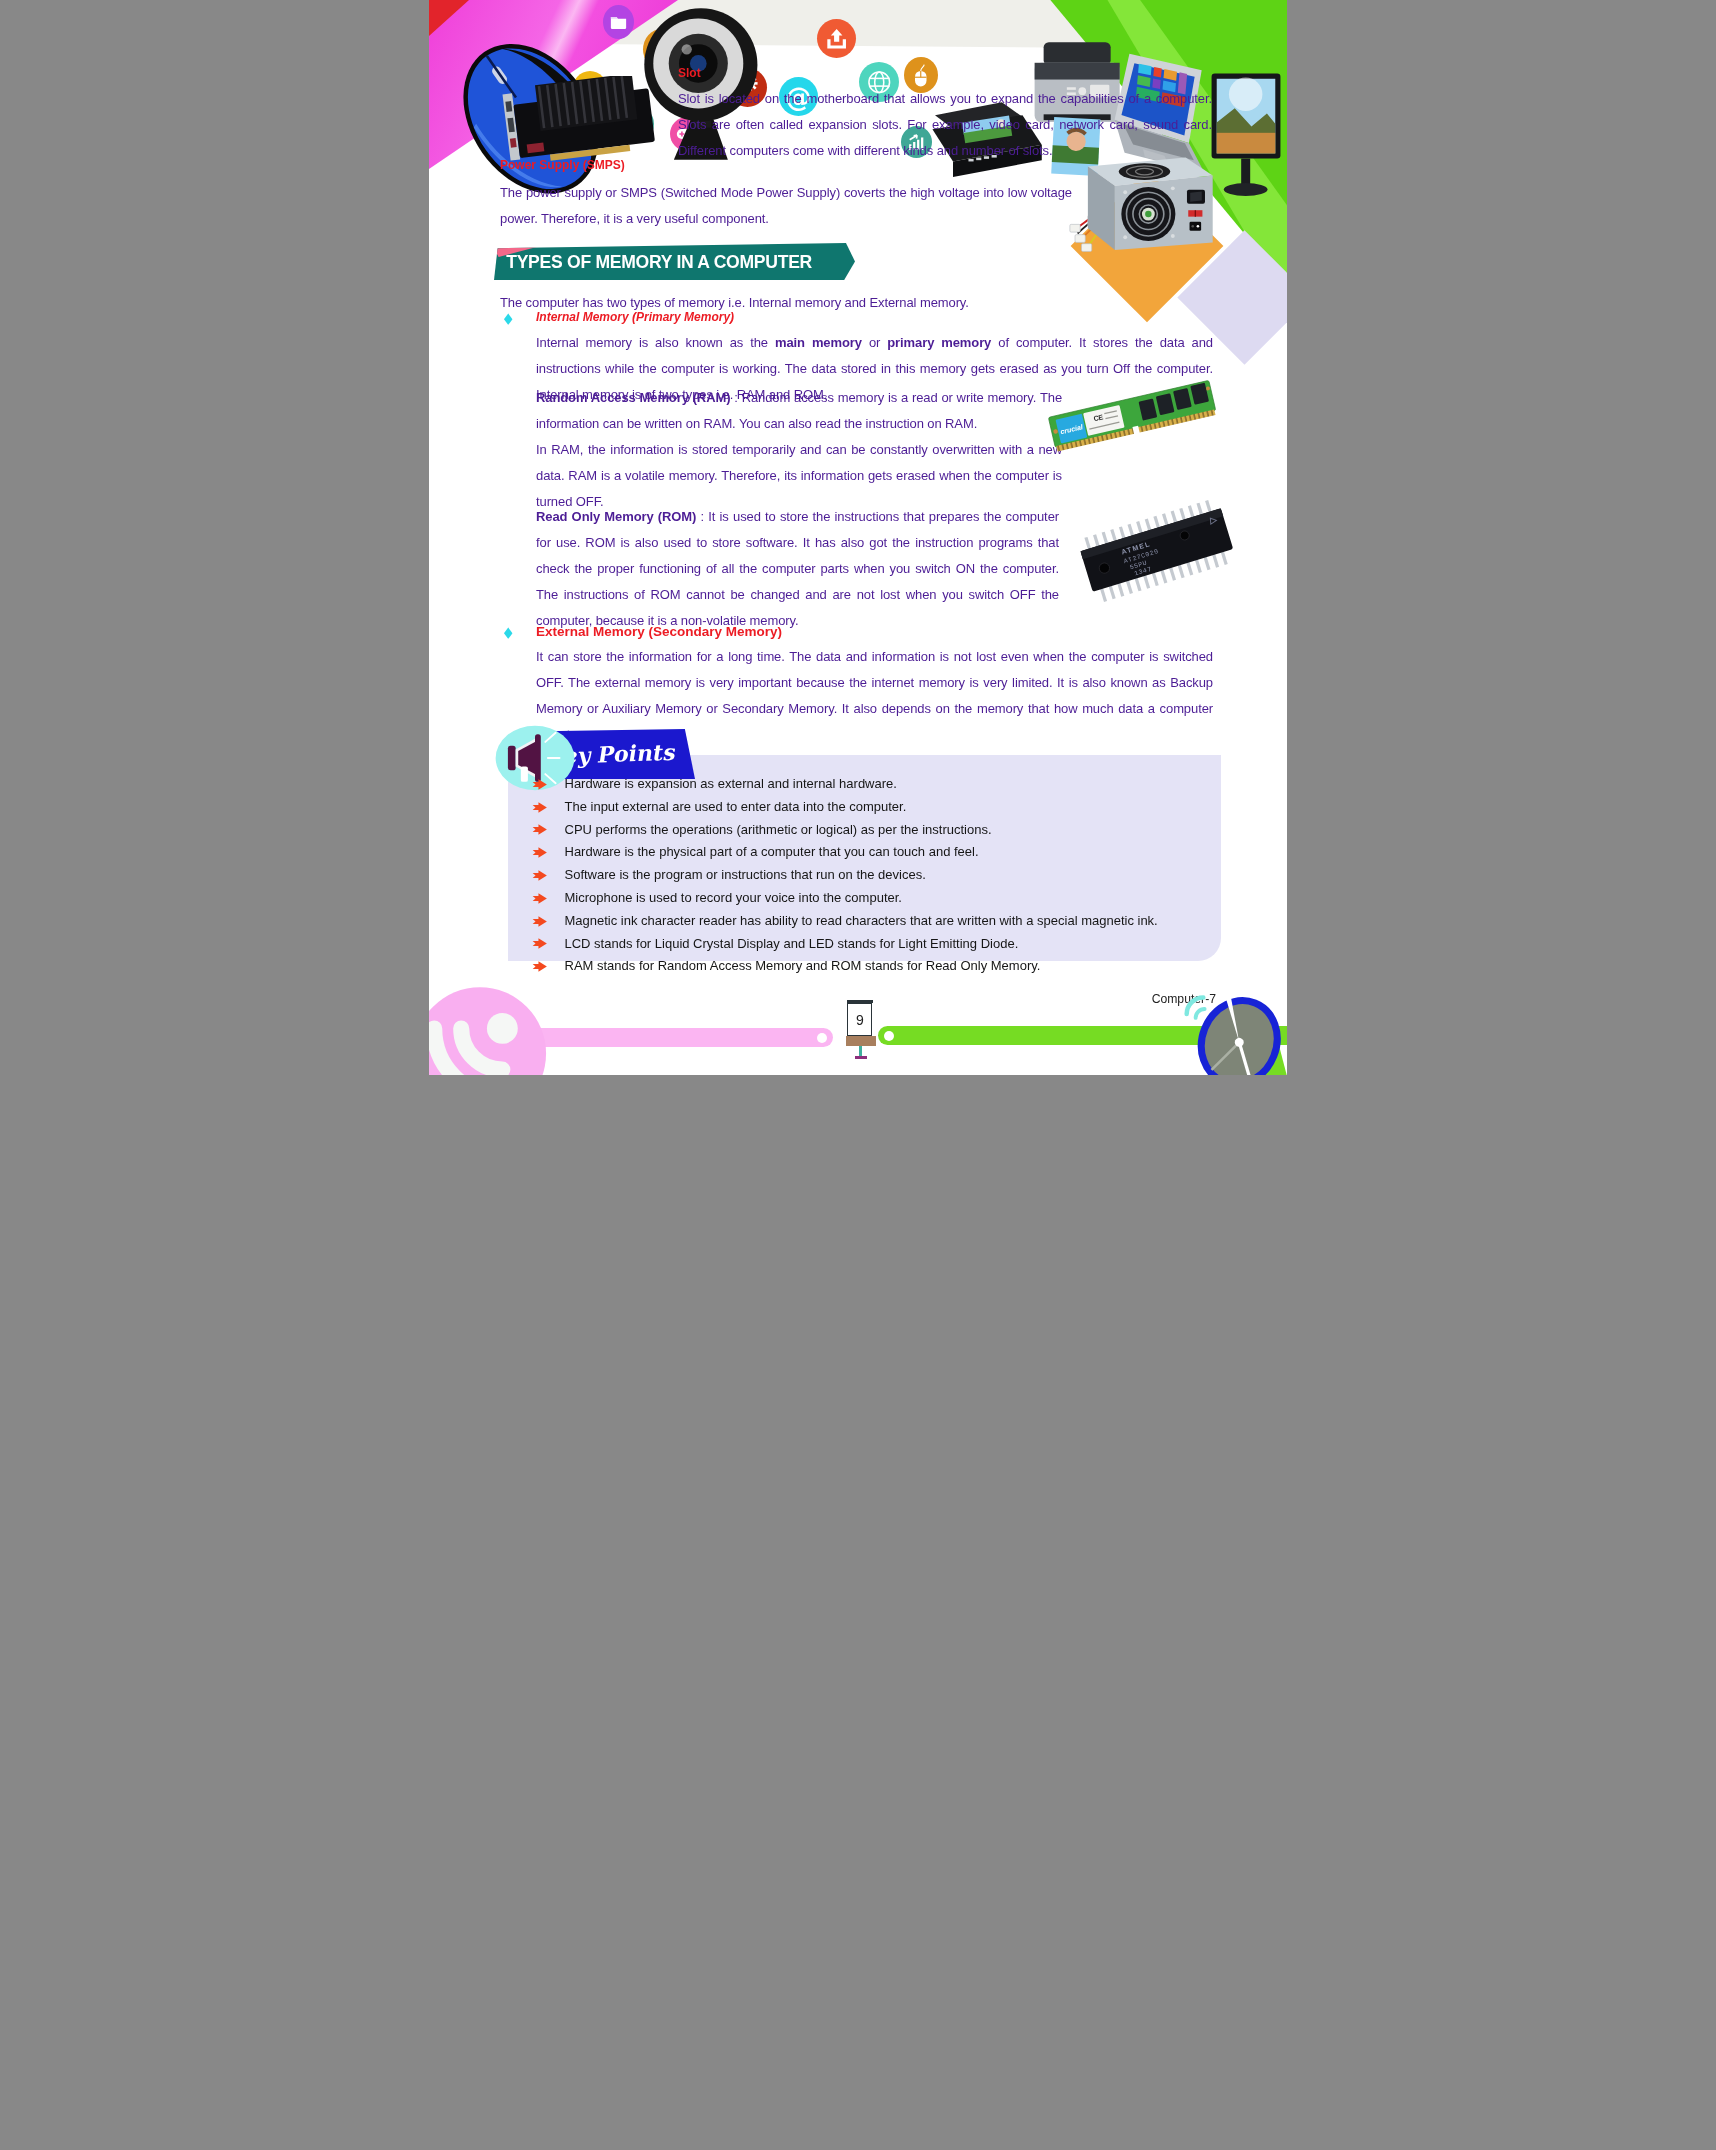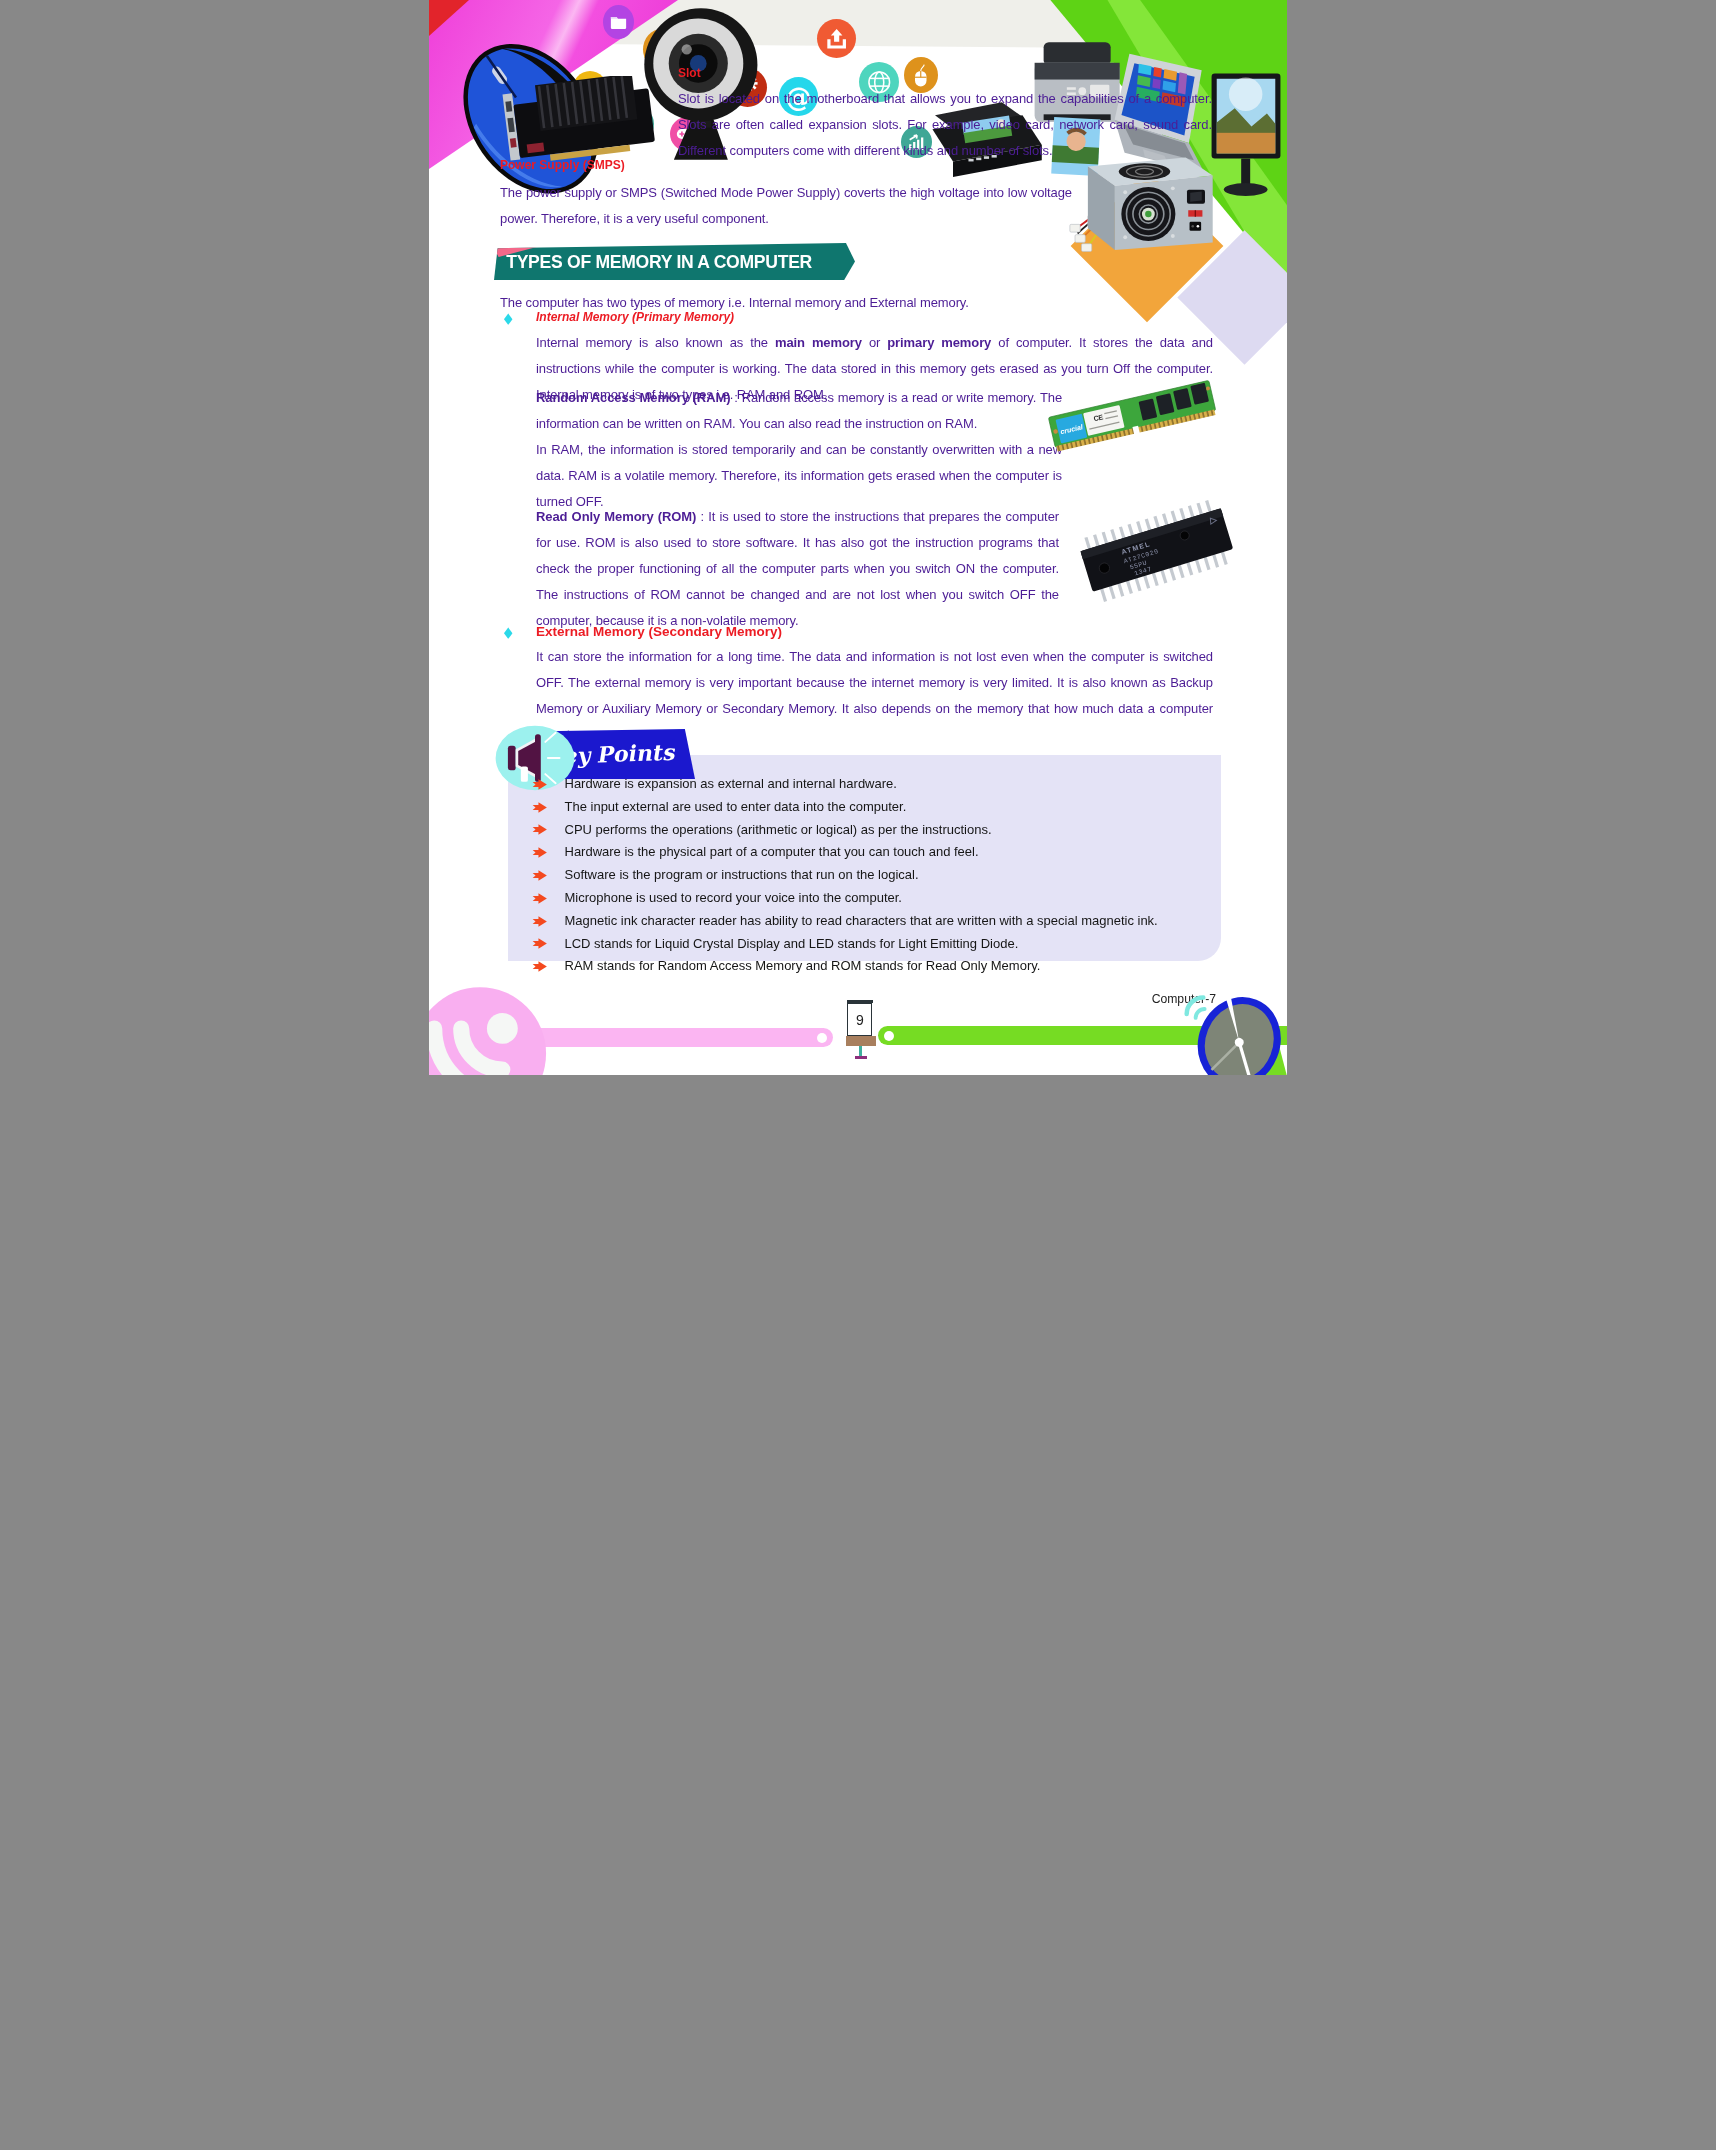--- a/index.html
+++ b/index.html
@@ -477,21 +477,21 @@
         <svg width="15.5" height="11" viewBox="0 0 24 17">
           <path fill="#f4491f" d="M1 4.5 L10 4.5 L10 0.5 L23 8.5 L10 16.5 L10 12.5 L1 12.5 L5.5 8.5 Z"></path>
         </svg>
         <span>Hardware is the physical part of a computer that you can touch and feel.</span>
       </div>
 
       <div class="kp-row">
         <svg width="15.5" height="11" viewBox="0 0 24 17">
           <path fill="#f4491f" d="M1 4.5 L10 4.5 L10 0.5 L23 8.5 L10 16.5 L10 12.5 L1 12.5 L5.5 8.5 Z"></path>
         </svg>
-        <span>Software is the program or instructions that run on the logical.</span>
+        <span>Software is the program or instructions that run on the devices.</span>
       </div>
 
       <div class="kp-row">
         <svg width="15.5" height="11" viewBox="0 0 24 17">
           <path fill="#f4491f" d="M1 4.5 L10 4.5 L10 0.5 L23 8.5 L10 16.5 L10 12.5 L1 12.5 L5.5 8.5 Z"></path>
         </svg>
         <span>Microphone is used to record your voice into the computer.</span>
       </div>
 
       <div class="kp-row">

